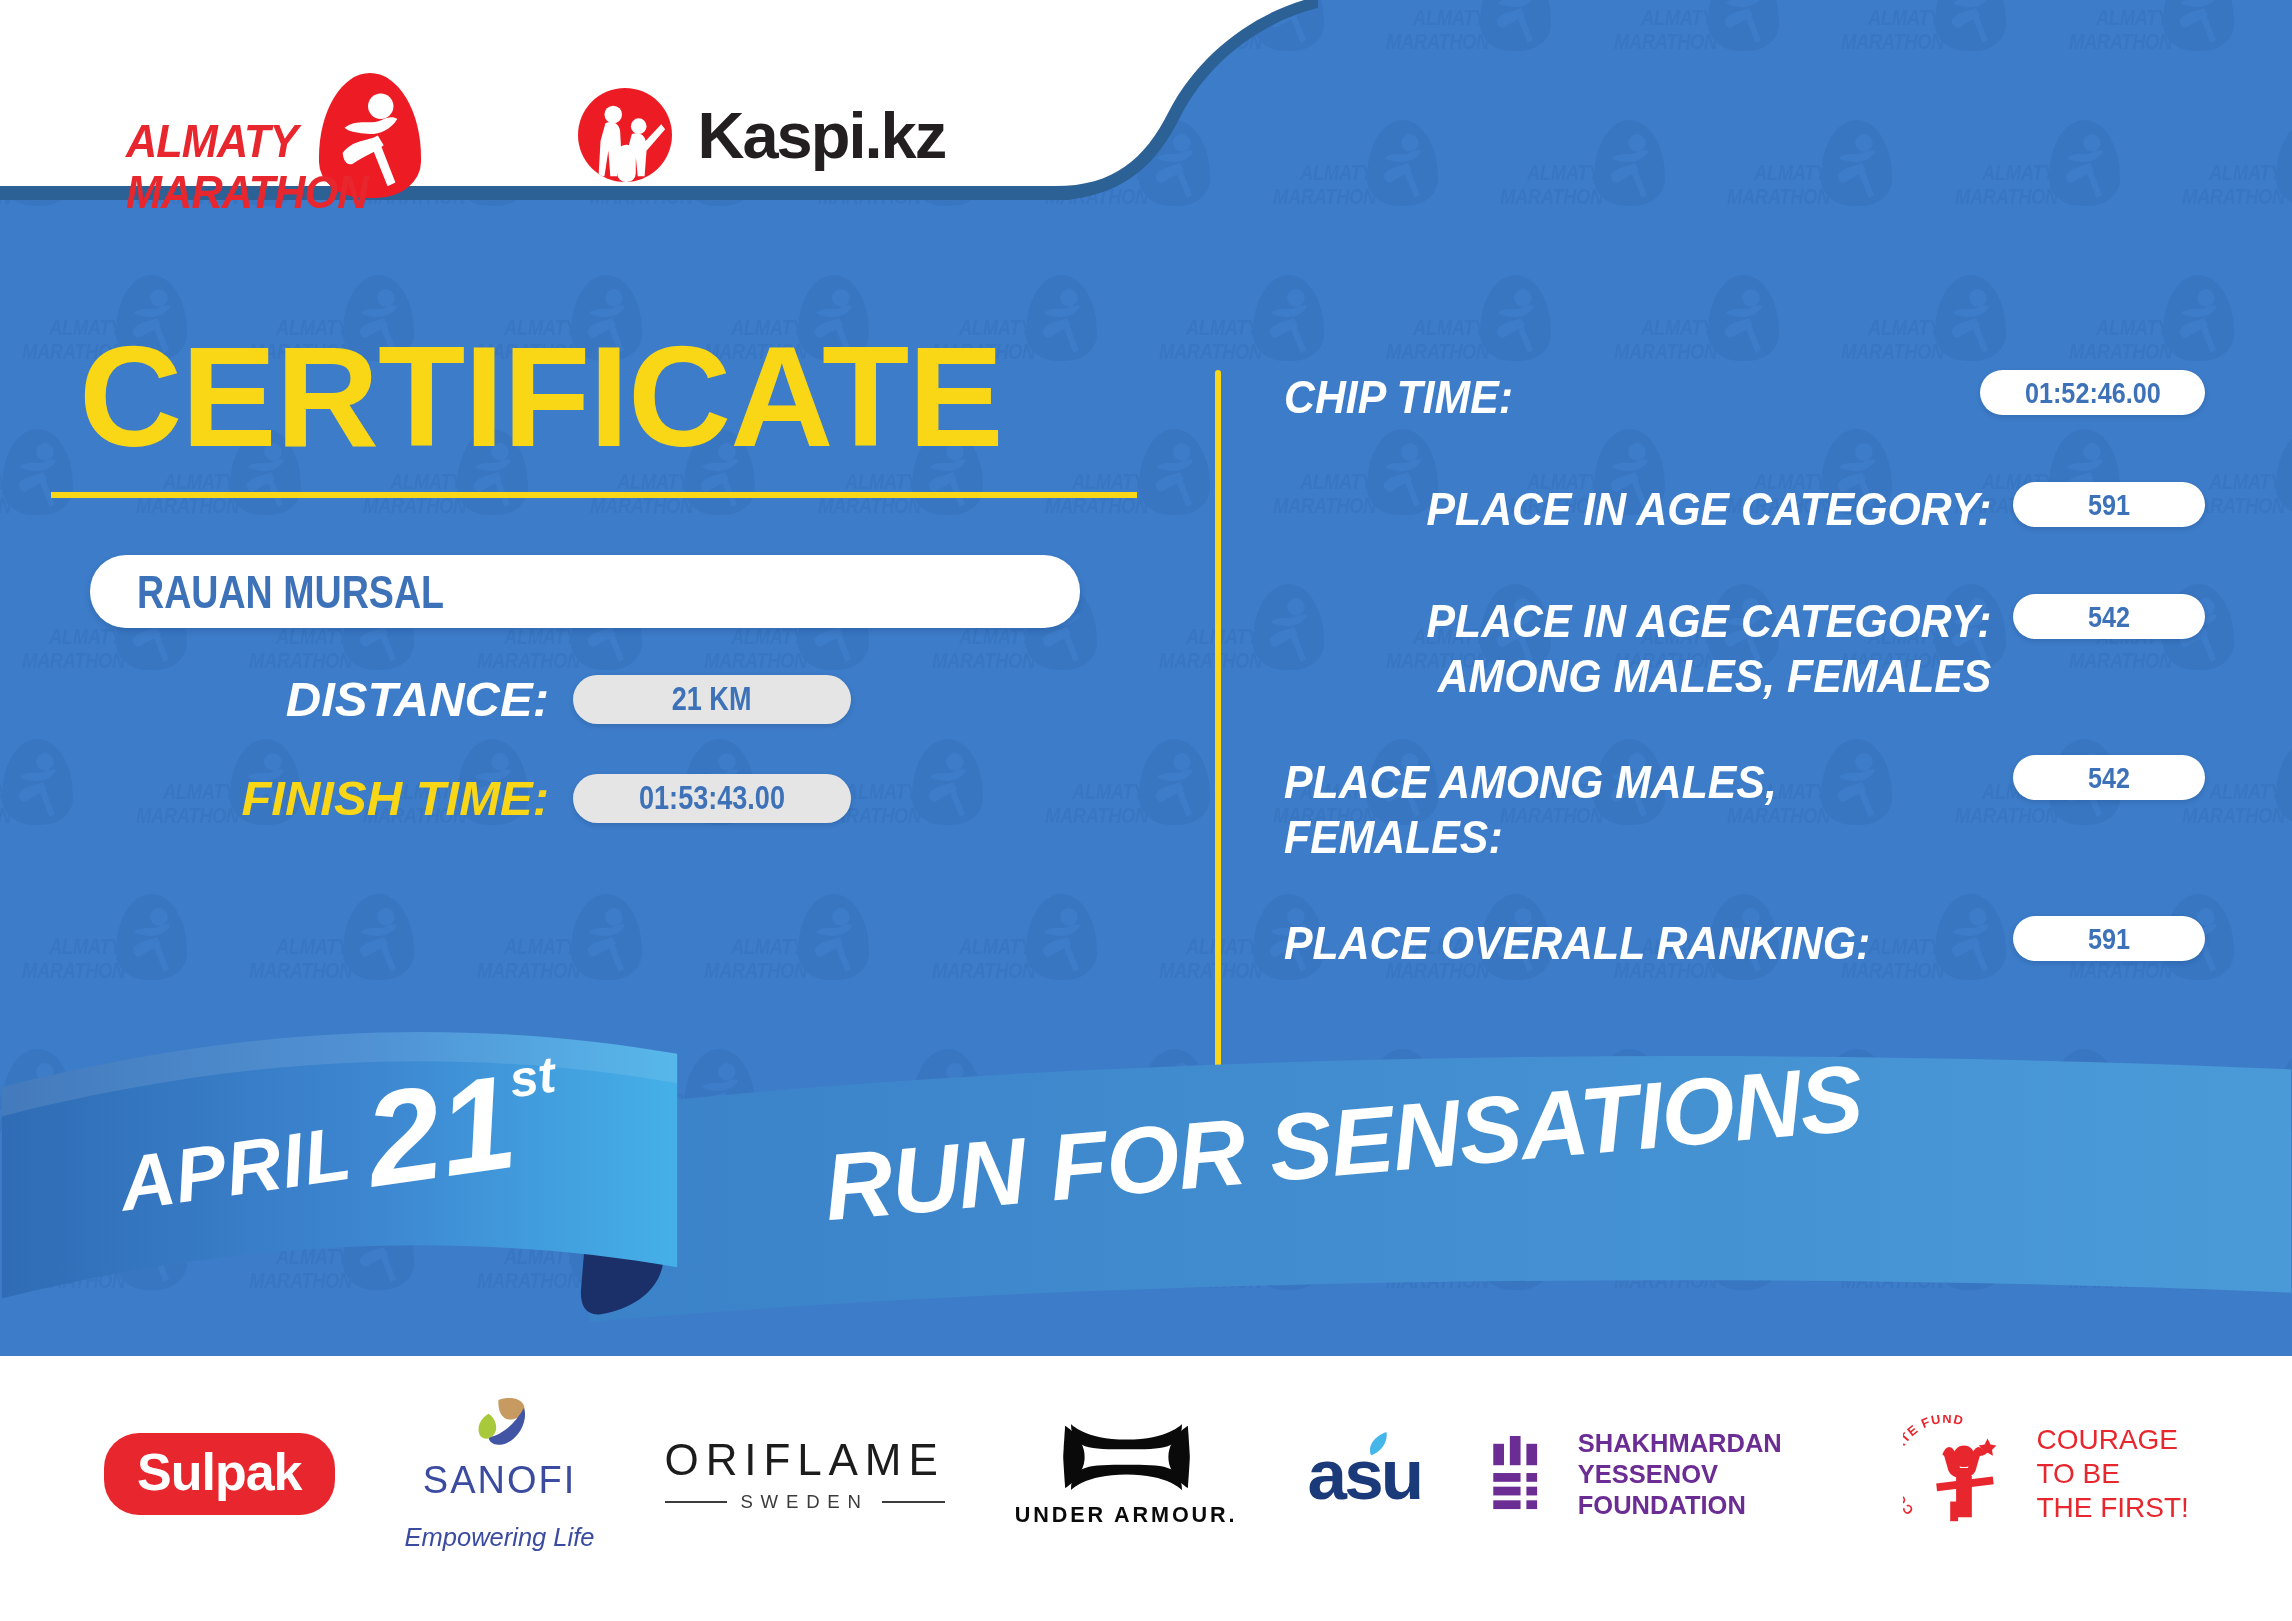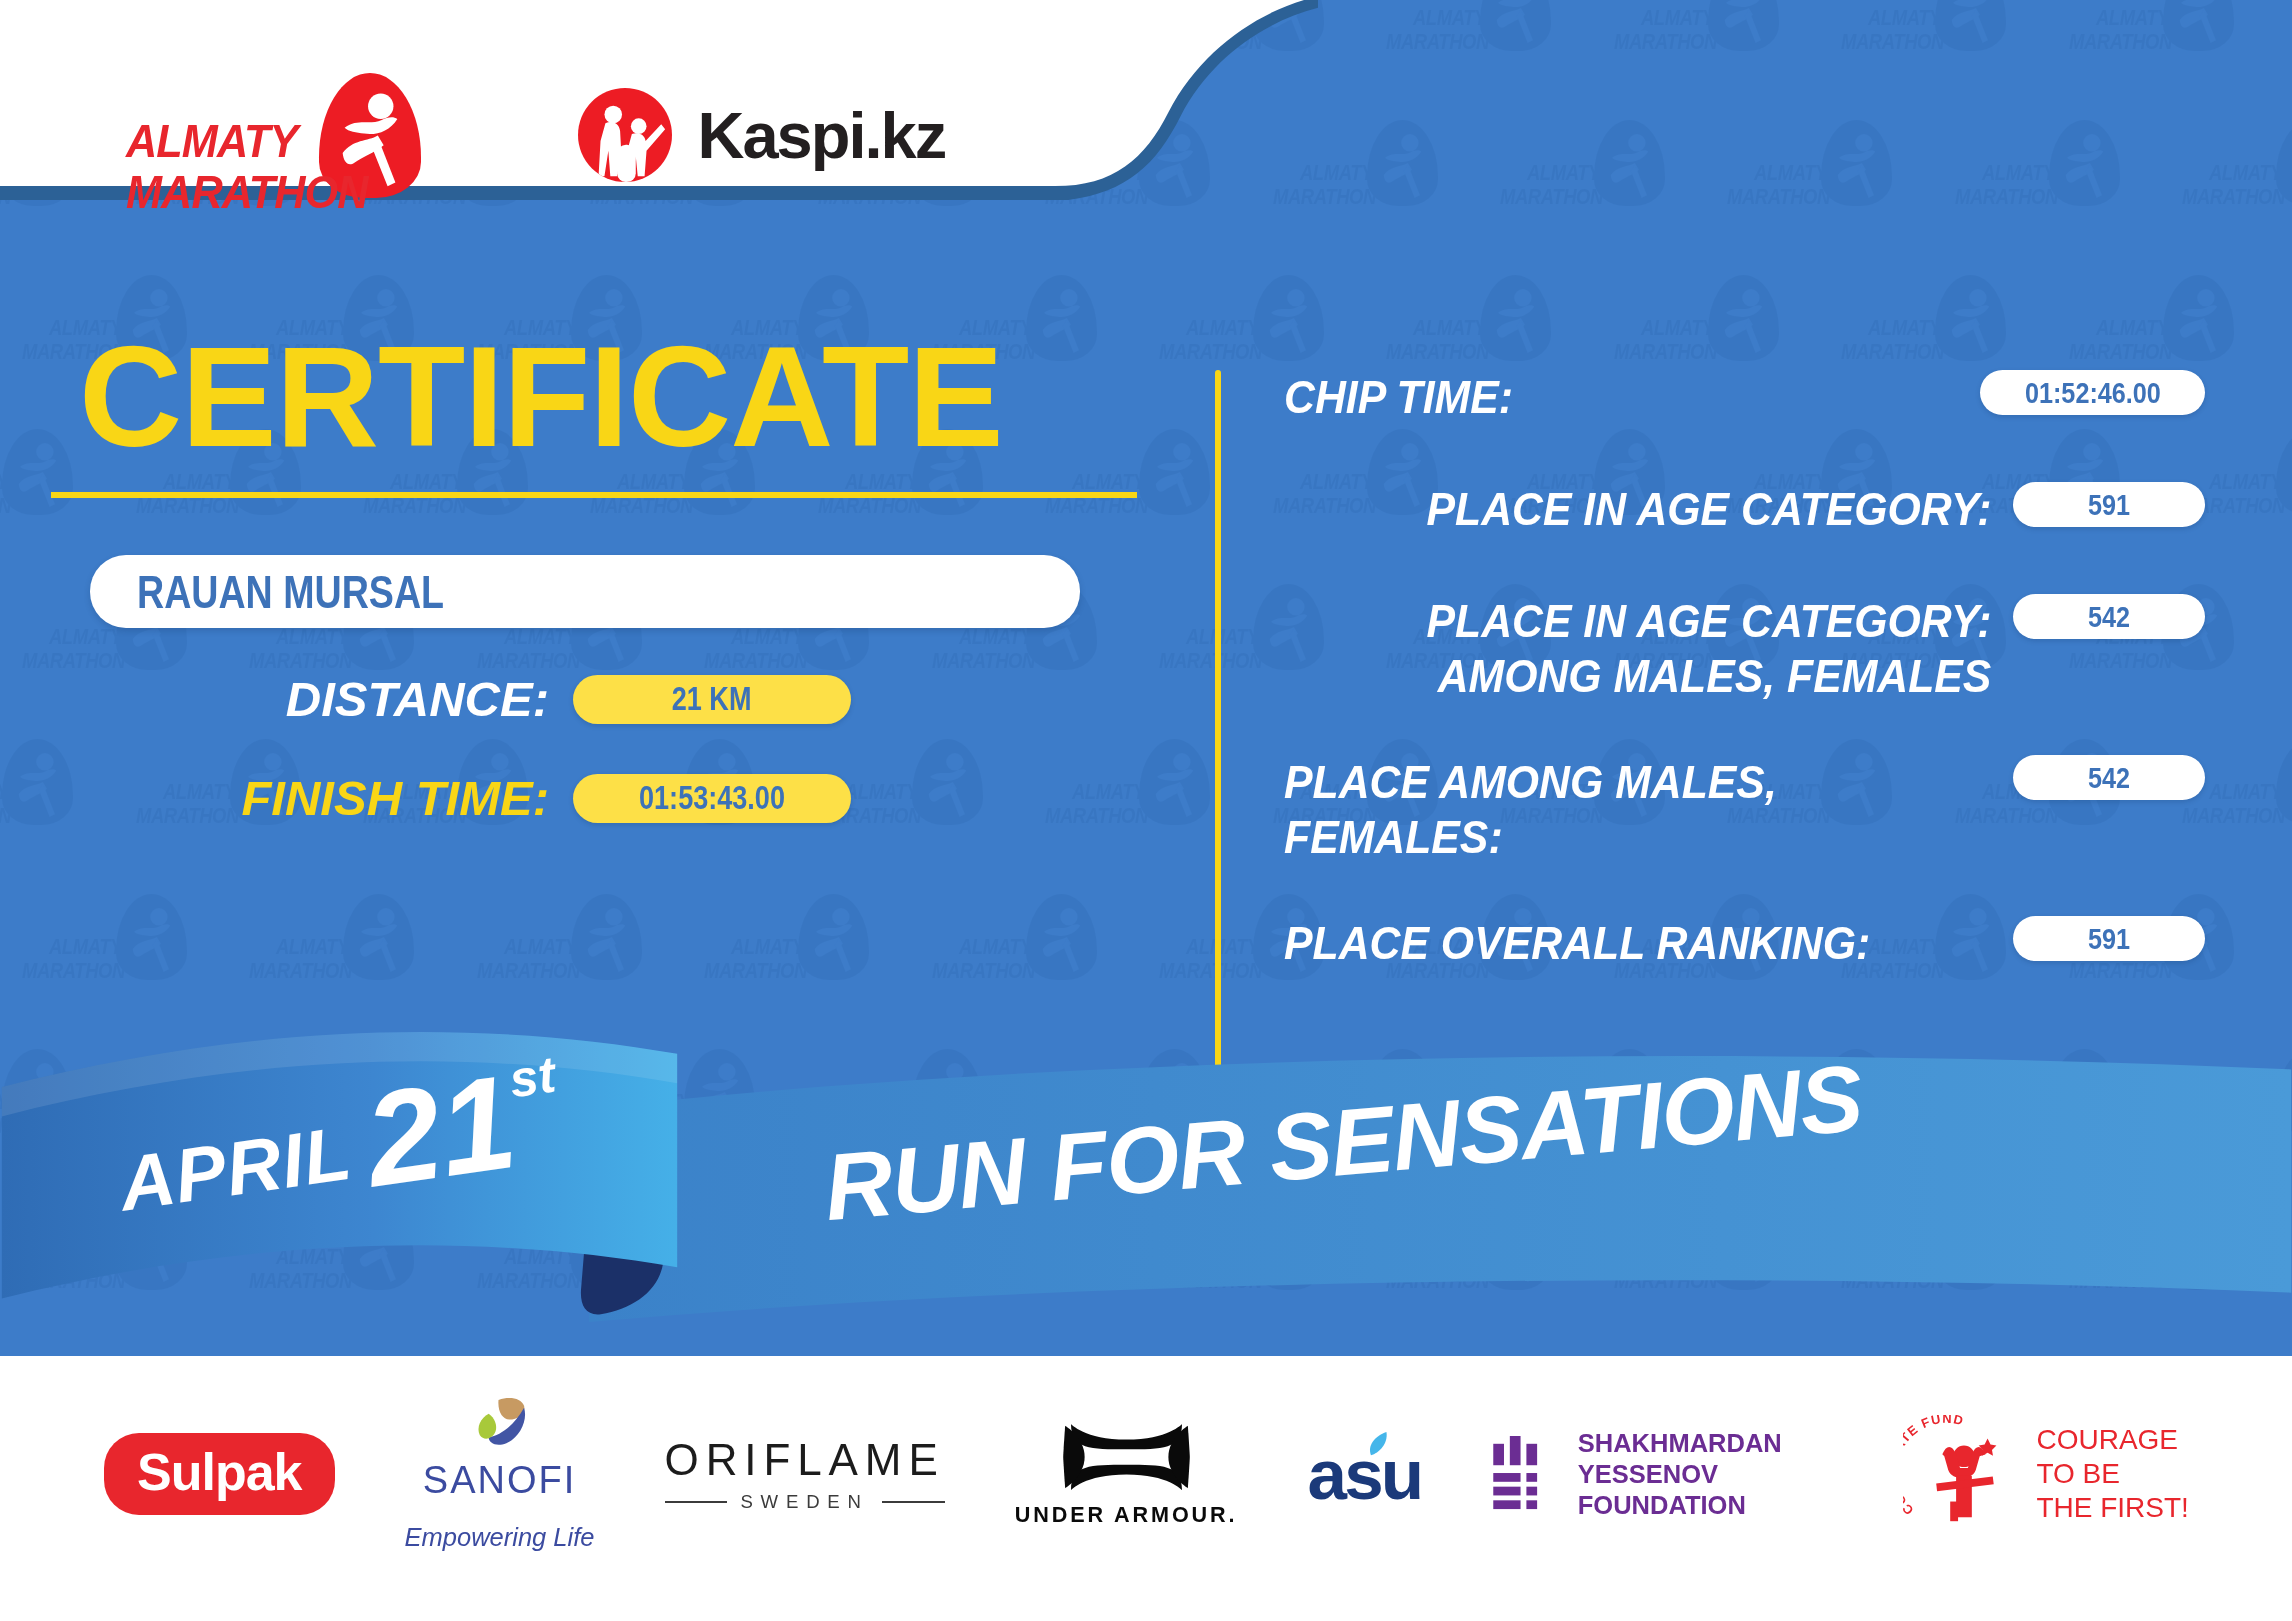--- a/index.html
+++ b/index.html
@@ -184,21 +184,21 @@
     color:#ffffff;
     text-align:right;
     white-space:nowrap;
   }
   .lrow.dist .lbl { width:549px; }
   .lrow.fin  .lbl { width:549px; color:#f9d616; }
   .val-pill {
     margin-left:23.5px;
     width:278px;
     height:49px;
-    background:#fde047;
+    background:#e5e5e5;
     border-radius:24.5px;
     display:flex;
     align-items:center;
     justify-content:center;
     box-shadow:0 2px 4.9px rgba(10,40,80,.18);
   }
   .val-pill span {
     color:#3d72b8;
     font-weight:bold;
     font-size:33px;

